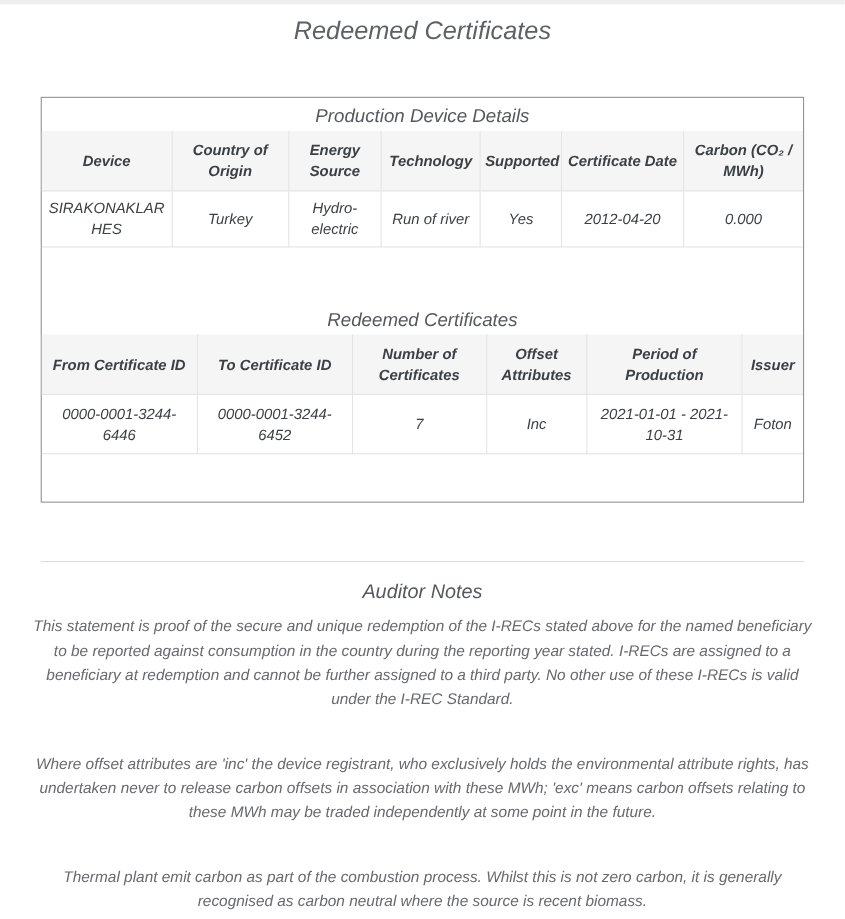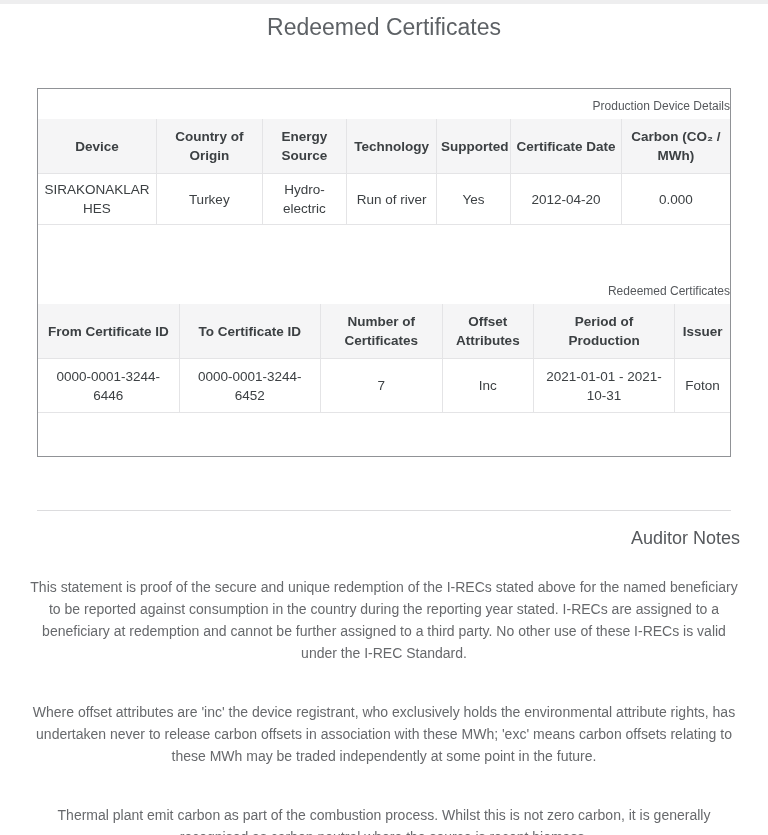--- a/index.html
+++ b/index.html
@@ -1,40 +1,40 @@
 <!DOCTYPE html>
 <html style="--title_text: #5d6165; --section_title_text: #55585c; --header_text: #3c4043; --cell_text: #3c4043; --notes_text: #67696c; --table_border: #e4e4e6; --header_bg: #f5f5f6; --panel_border: #909296; --divider: #dcdcde; --top_strip: #eeeeef;"><head>
 <meta charset="utf-8">
 <style>
   :root {
     --title_text:#5d6165; --section_title_text:#55585c; --header_text:#3c4043;
     --cell_text:#3c4043; --notes_text:#67696c; --table_border:#e4e4e6;
     --header_bg:#f5f5f6; --panel_border:#909296; --divider:#dcdcde; --top_strip:#eeeeef;
   }
-  * { box-sizing: border-box; margin: 0; padding: 0; }
+  * { box-sizing: border-box; margin: 0; padding: 0; font-style: italic; }
   html,body { background:#ffffff; }
   body {
     width: 768px; height: 835px; overflow: hidden;
     font-family: "Liberation Sans", "DejaVu Sans", sans-serif;
     color: var(--cell_text);
   }
   .top-strip { height: 4px; width: 100%; background: var(--top_strip); }
   .page-title {
     margin-top: 6px; text-align: center;
     font-size: 23px; line-height: 34px; font-weight: 500;
     color: var(--title_text);
   }
   .panel {
     width: 694px; margin: 44px auto 0 auto;
     border: 1px solid var(--panel_border);
     padding: 4px 0 43px 0;
     background: #fff;
   }
   .table-title {
-    text-align: right; font-size: 12px; line-height: 26px;
+    text-align: center; font-size: 17px; line-height: 26px;
     color: var(--section_title_text); font-weight: 400;
   }
   .table-title.second { margin-top: 53px; }
   table { width: 100%; border-collapse: collapse; table-layout: fixed; }
   th, td {
     border: 1px solid var(--table_border);
     text-align: center; vertical-align: middle;
     font-size: 13.5px; line-height: 19px;
   }
   th { background: var(--header_bg); color: var(--header_text); font-weight: 600; padding: 8px 4px; }
@@ -54,27 +54,26 @@
   .t2 th:nth-child(3){width:17.6%} .t2 th:nth-child(4){width:13.2%}
   .t2 th:nth-child(5){width:20.4%} .t2 th:nth-child(6){width:8.0%}
   .divider {
     width: 694px; margin: 53px auto 0 auto;
     border: none; border-top: 1px solid var(--divider); height: 0;
   }
   .notes { width: 712px; margin: 14px auto 0 auto; text-align: center; }
   .notes-title {
     font-size: 18px; line-height: 26px; color: var(--section_title_text);
     font-weight: 400;
-    text-align: right;
   }
   .notes p {
     margin-top: 37px; font-size: 14px; line-height: 22px;
     color: var(--notes_text);
   }
-  .notes p:first-of-type { margin-top: 25px; }
+  .notes p:first-of-type { margin-top: 7px; }
 </style>
 </head>
 <body>
 
 <div class="top-strip"></div>
 
 <h1 class="page-title">Redeemed Certificates</h1>
 
 <div class="panel">
   <div class="table-title">Production Device Details</div>

